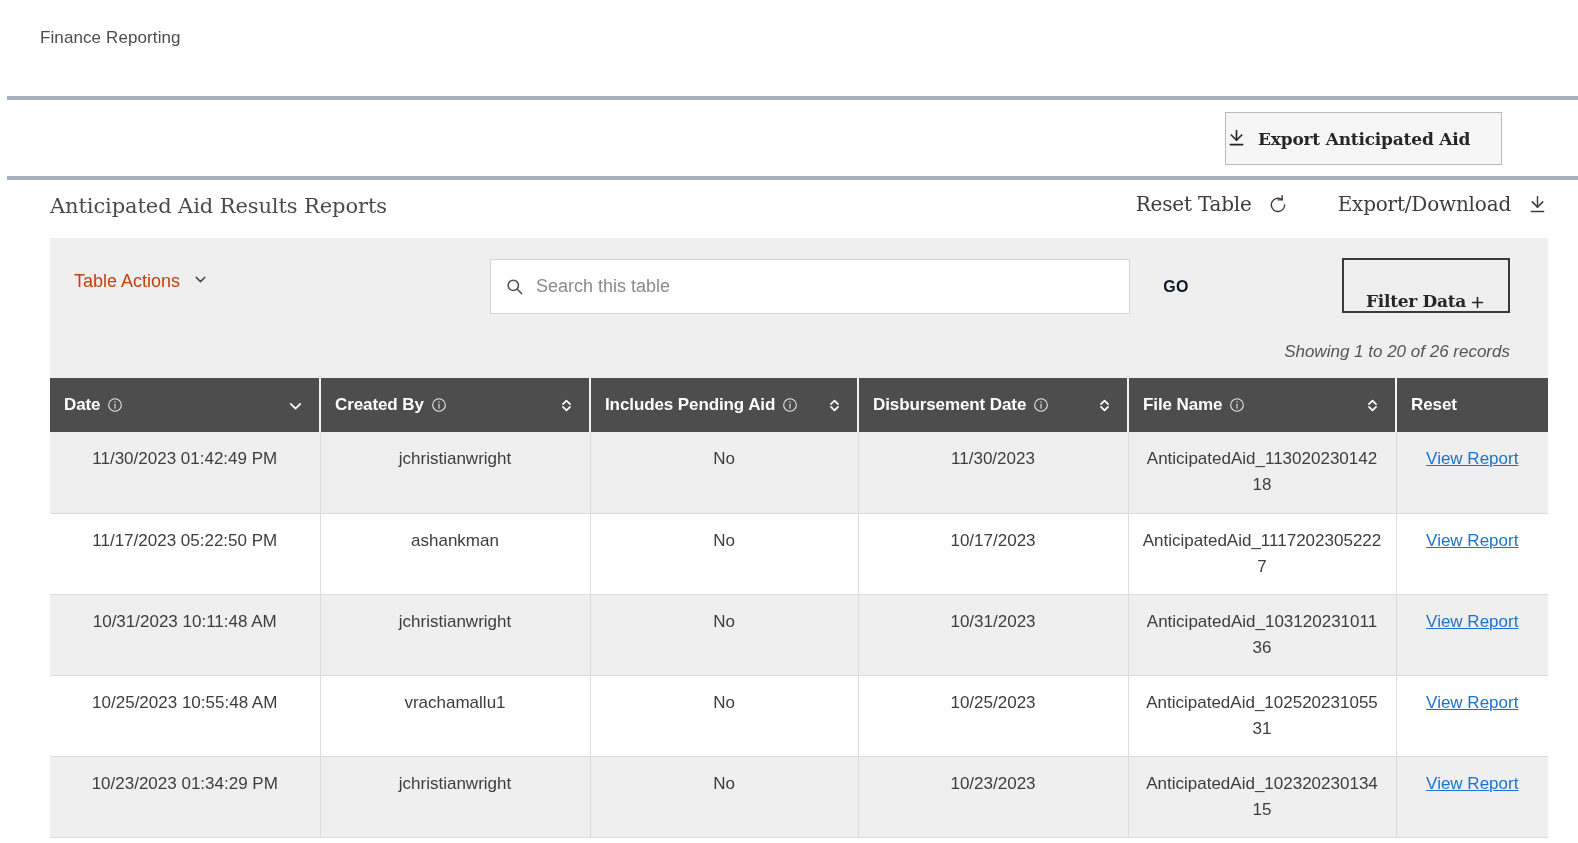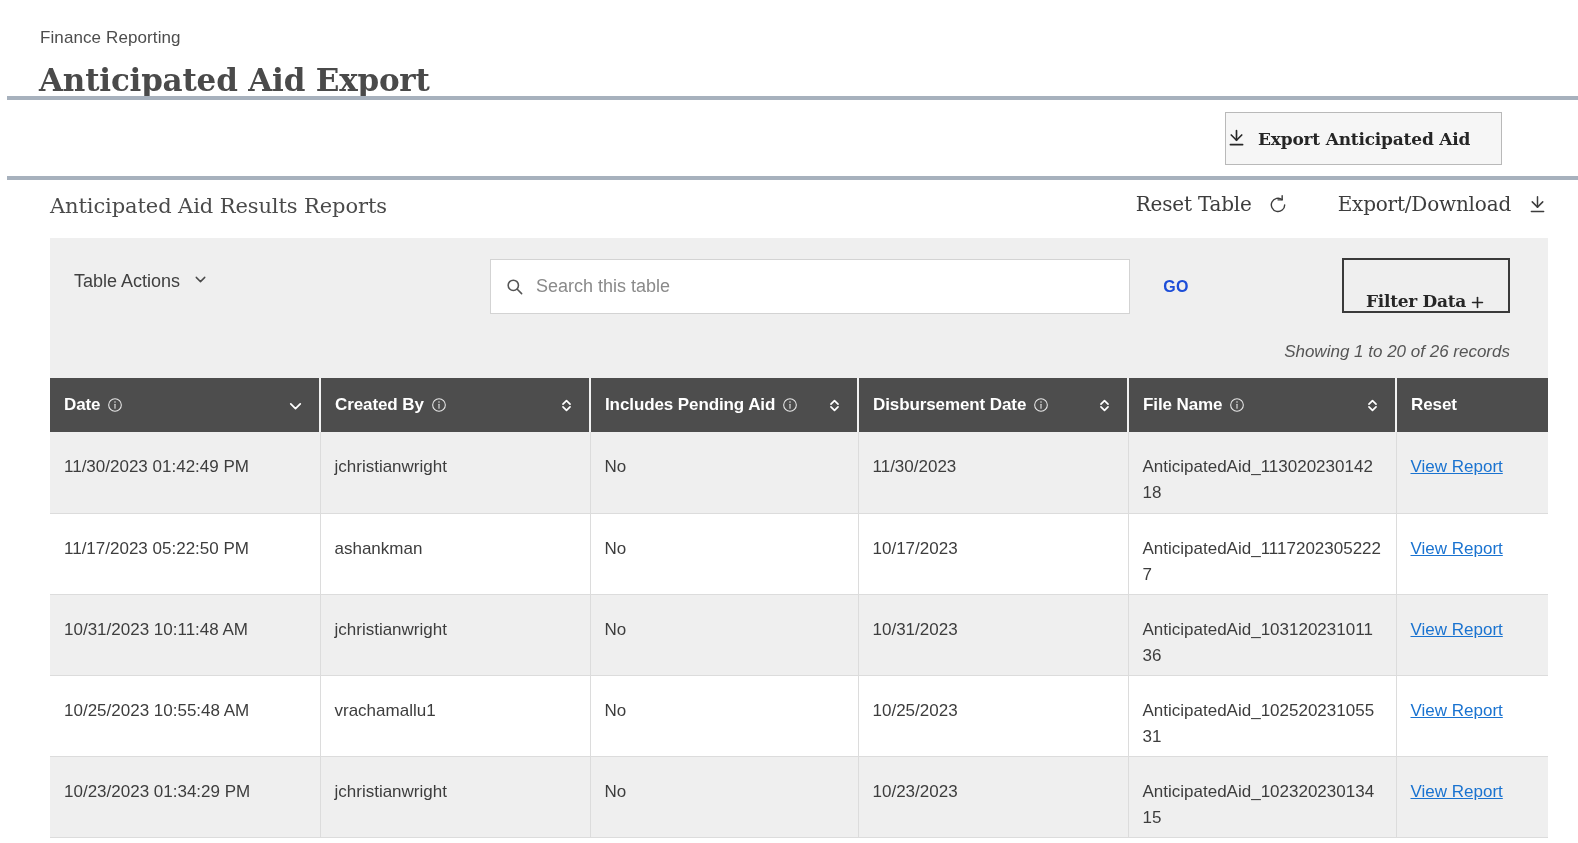--- a/index.html
+++ b/index.html
@@ -62,42 +62,42 @@
 
   
   .toolbar {
     position: absolute; left: 50px; top: 238px;
     width: 1498px; height: 140px;
     background: #efefef;
   }
   .table-actions {
     position: absolute; left: 24px; top: 33px;
     display: flex; align-items: flex-start; gap: 12px; cursor: pointer;
-    font-size: 18px; color: #404040;
+    font-size: 18px; color: #c2410c;
   }
   .search-wrap {
     position: absolute; left: 440px; top: 21px;
     display: flex; align-items: stretch;
   }
   .search-box {
     width: 640px; height: 55px; background: #fff;
     border: 1px solid #d3d3d3;
     display: flex; align-items: center; gap: 10px;
     padding: 0 14px;
   }
   .search-box input {
     border: 0; outline: 0; background: transparent;
     font-family: "Liberation Sans", sans-serif;
     font-size: 18px; color: #3d3d3d; width: 100%;
   }
   .search-box input::placeholder { color: #8a8a8a; }
   .go-btn {
     width: 92px; height: 55px; background: #efefef;
     display: flex; align-items: center; justify-content: center;
-    font-weight: 700; font-size: 16px; color: #1d4ed8; cursor: pointer;
+    font-weight: 700; font-size: 16px; color: #0f172a; cursor: pointer;
     letter-spacing: .2px;
   }
   .filter-btn {
     position: absolute; right: 38px; top: 20px;
     width: 168px; height: 55px;
     background: #efefef; border: 2px solid #3a3a3a;
     display: flex; align-items: flex-end; justify-content: center; gap: 3px;
     cursor: pointer;
   }
   .filter-btn .lbl {
@@ -118,43 +118,43 @@
     background: #4d4d4d; color: #fff; height: 54px;
     text-align: left; padding: 0 14px;
     font-size: 17px; font-weight: 700; letter-spacing: -.1px;
     border-right: 2px solid #f2f2f2;
     vertical-align: middle;
   }
   table.grid thead th:last-child { border-right: 0; }
   .th-inner { display: flex; align-items: center; justify-content: space-between; width: 100%; }
   .th-left { display: flex; align-items: center; gap: 7px; }
   table.grid tbody td {
-    height: 81px; padding: 22px 14px 0 14px;
+    height: 81px; padding: 14px 14px 0 14px;
     font-size: 17px; color: #3d3d3d;
     border-right: 1px solid #dcdcdc;
     border-bottom: 1px solid #dcdcdc;
     vertical-align: top; line-height: 1.55;
     word-break: break-all;
+    text-align: center;
   }
   table.grid tbody td:last-child { border-right: 0; }
   table.grid tbody tr:nth-child(odd) td { background: #efefef; }
   table.grid tbody tr:nth-child(even) td { background: #ffffff; }
   .link {
     color: #1a73d0; text-decoration: underline; cursor: pointer; font-size: 17px;
   }
   .nowrap { word-break: normal; white-space: nowrap; }
   .icon { display: inline-flex; align-items: center; justify-content: center; }
 </style>
 </head>
 <body>
 
 <div class="page">
 
   <div class="breadcrumb">Finance Reporting</div>
-  <h1 class="page-title">Anticipated Aid Export</h1>
 
   <div class="rule r1"></div>
 
   <div class="export-btn">
     <span class="icon">
       <svg width="21" height="21" viewBox="0 0 24 24" fill="none" stroke="#262626" stroke-width="1.9" stroke-linecap="round" stroke-linejoin="round">
         <polyline points="6 8 12 14 18 8"></polyline>
         <line x1="12" y1="3" x2="12" y2="14"></line>
         <line x1="5" y1="19" x2="19" y2="19"></line>
       </svg>

